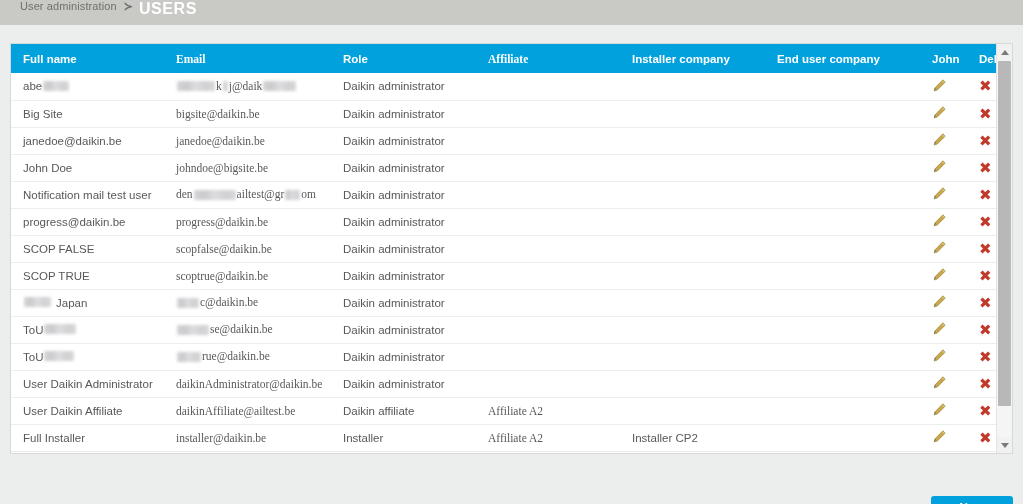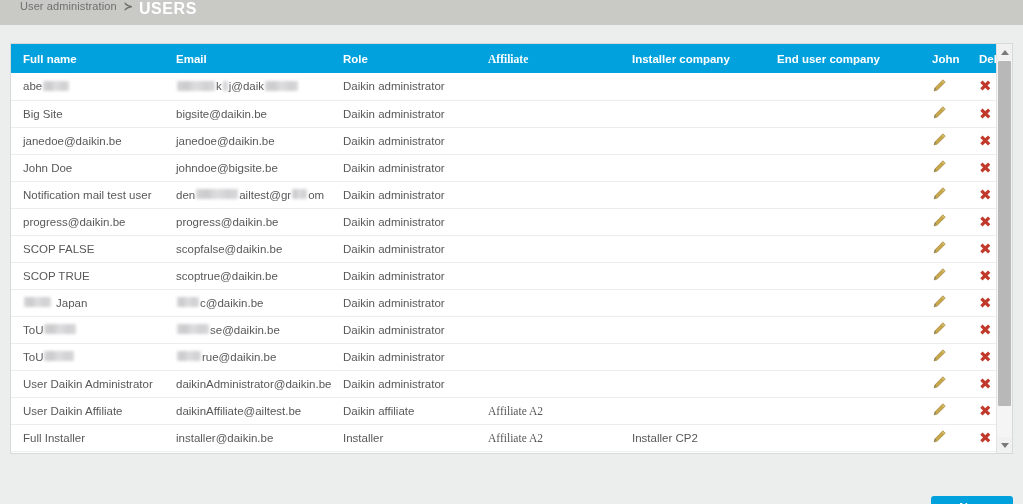--- a/index.html
+++ b/index.html
@@ -84,21 +84,21 @@
     color: #58585a;
     height: 27px;
     padding: 0 0 0 12px;
     vertical-align: middle;
     border-bottom: 1px solid #eceded;
     background: #ffffff;
     white-space: nowrap;
     overflow: hidden;
   }
   .col-name   { width: 153px; }
-  .col-email  { width: 167px; }
+  .col-email  { width: 167px; font-family: Liberation Serif, serif; }
   .col-role   { width: 145px; }
   .col-aff    { width: 144px; font-family: Liberation Serif, serif; }
   .col-inst   { width: 145px; }
   .col-euc    { width: 155px; }
   .col-edit   { width: 47px; }
   .col-del    { width: 30px; }
 
   td.cell-edit, td.cell-del, th.col-edit, th.col-del { text-align: left; }
   th.col-edit { padding-left: 10px; }
   th.col-del  { padding-left: 4px; }

